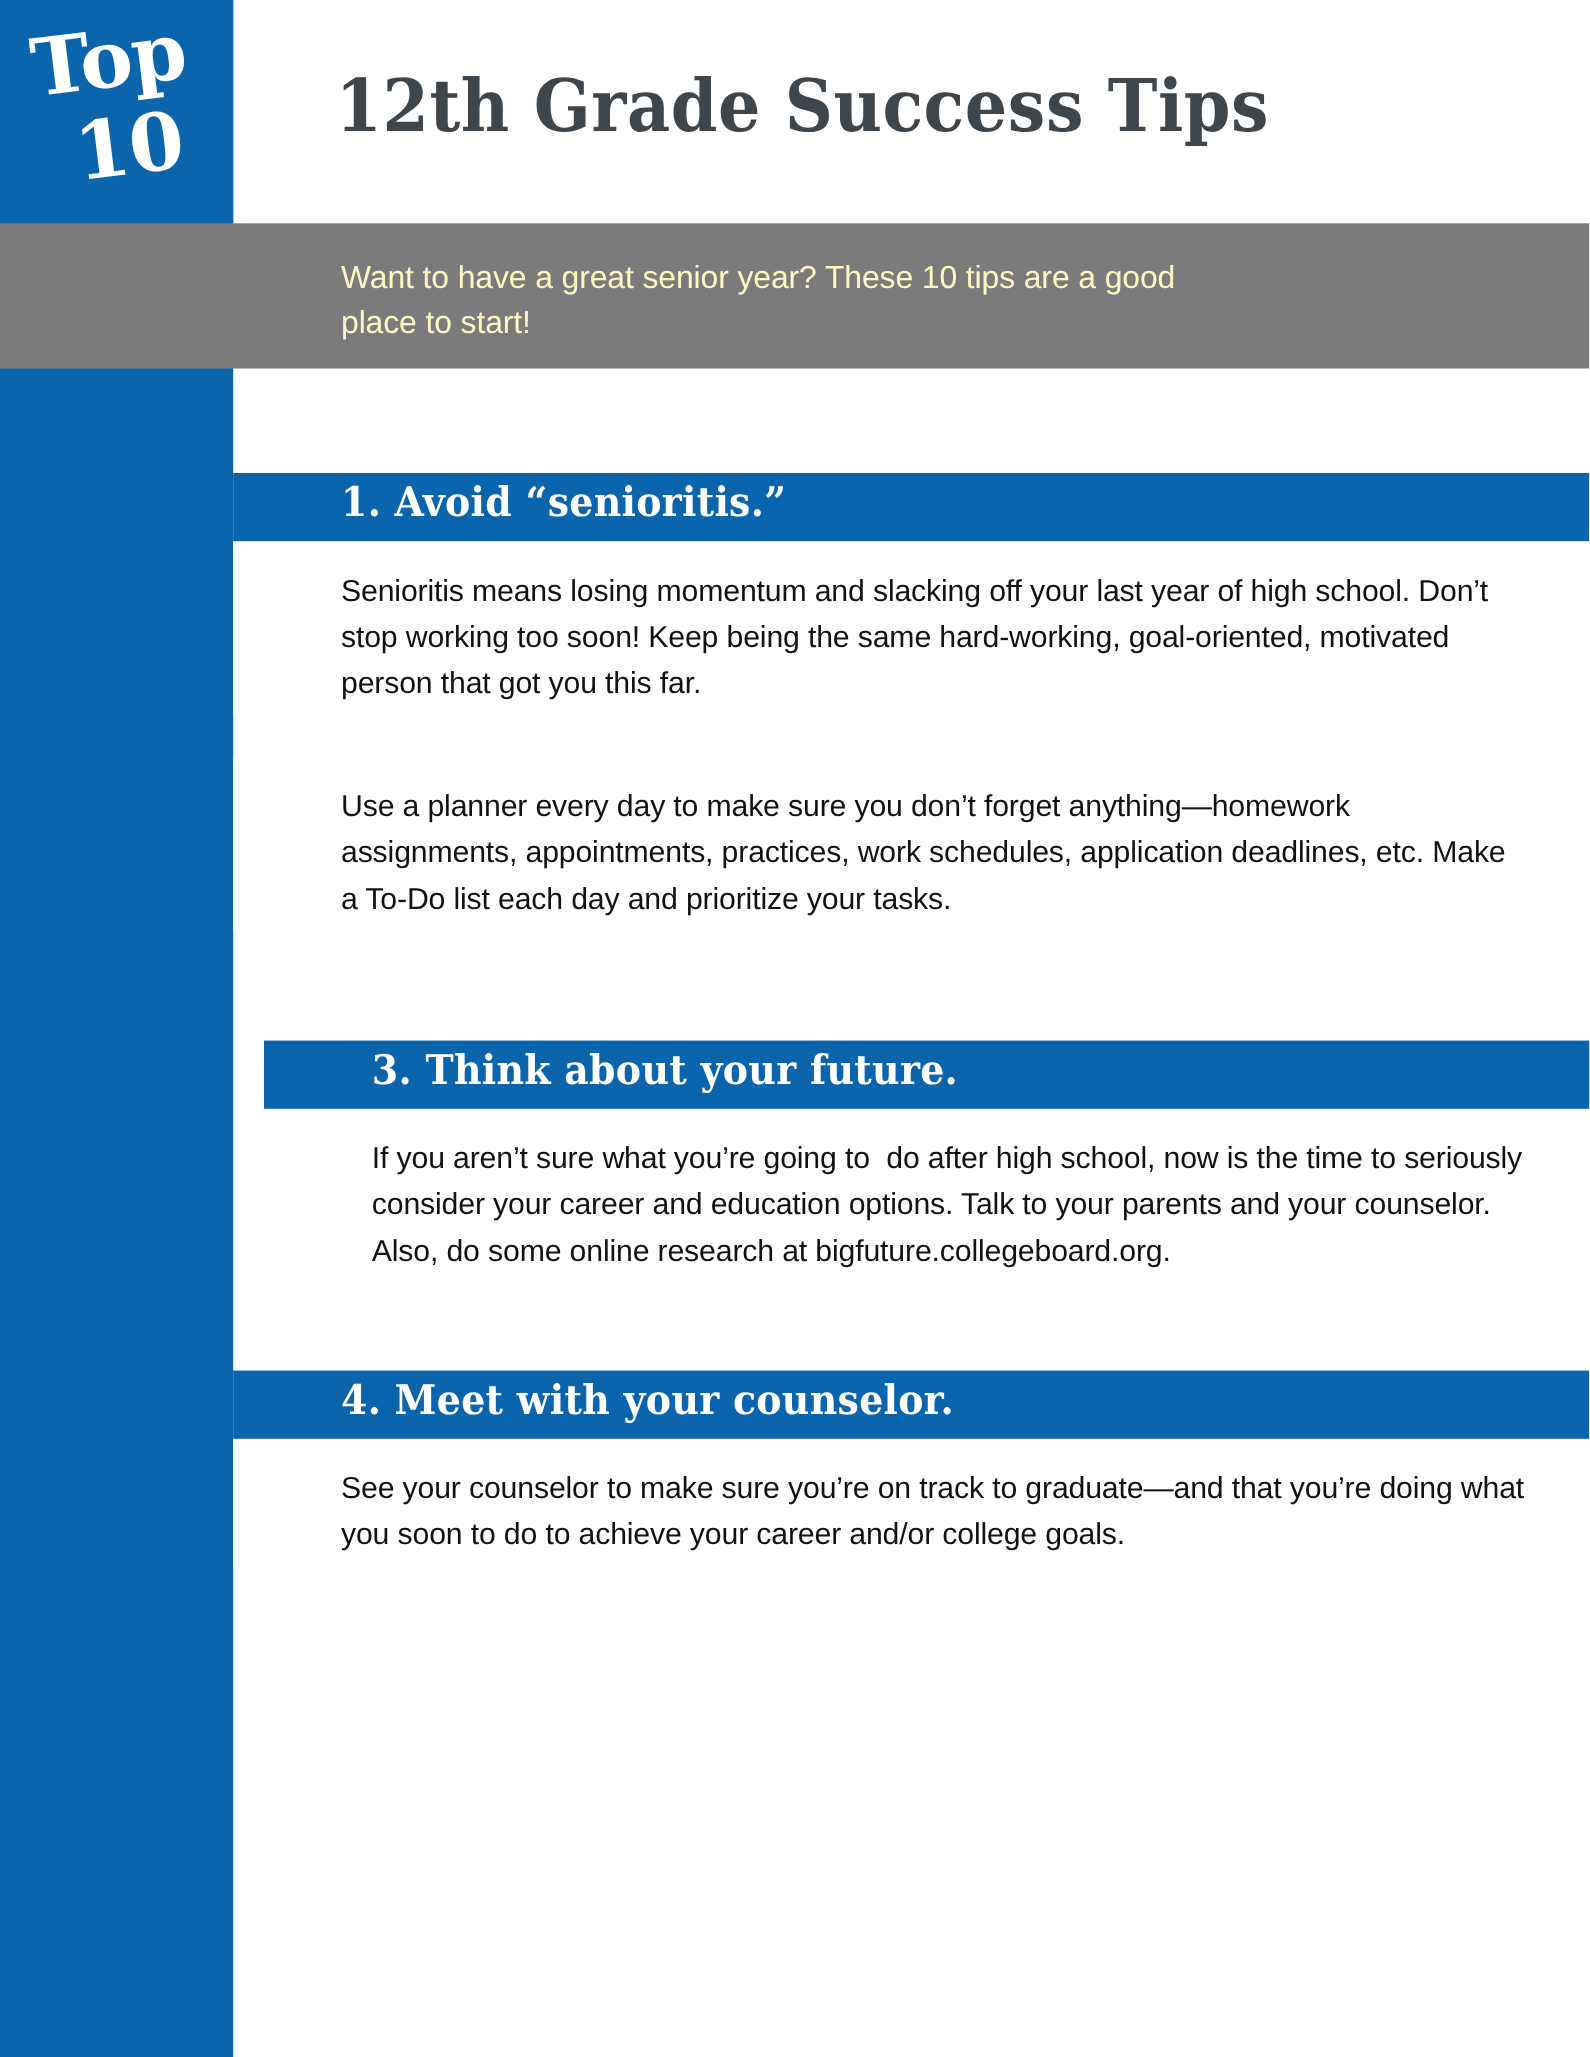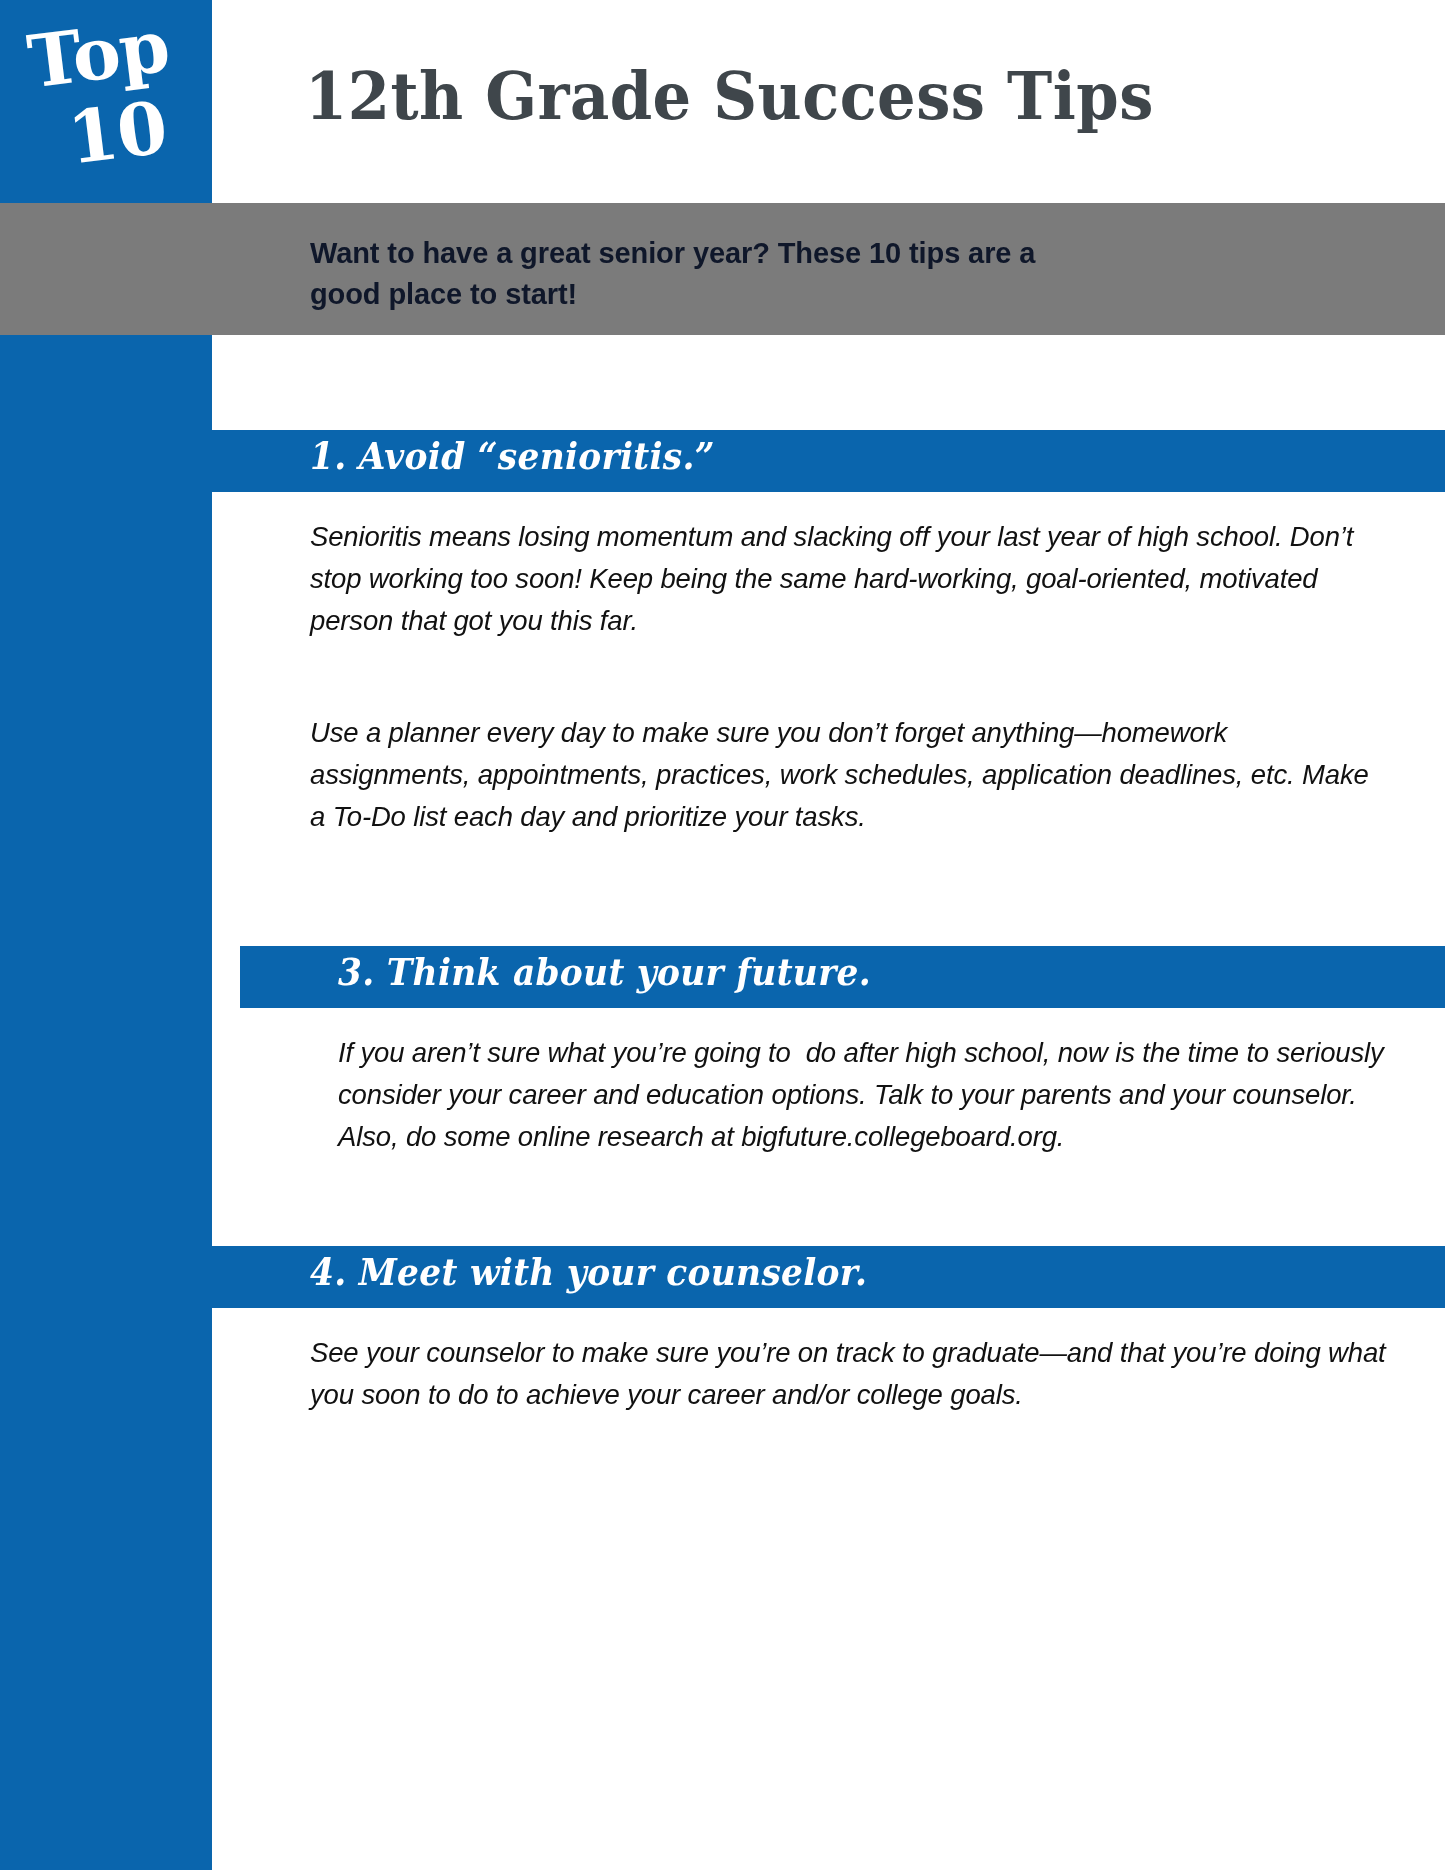--- a/index.html
+++ b/index.html
@@ -88,39 +88,38 @@
     height: 132px;
     background: #7b7b7b;
     z-index: 5;
   }
   .banner-text {
     position: absolute;
     left: 310px;
     top: 30px;
     width: 800px;
     font-family: "Liberation Sans", sans-serif;
-    font-weight: bold;
+    font-weight: normal;
     font-size: 29px;
     line-height: 1.42;
-    color: #0f172a;
+    color: #fef9c3;
     letter-spacing: -0.1px;
   }
 
   
   .tips {
     position: absolute;
     left: 0;
     top: 0;
     width: 1445px;
   }
   .tip {
     position: absolute;
     left: 212px;
     width: 1233px;
-    font-style: italic;
   }
   .tip-head {
     background: #0a65ad;
     height: 62px;
     position: relative;
   }
   .tip-head-text {
     position: absolute;
     left: 98px;
     top: 8px;

